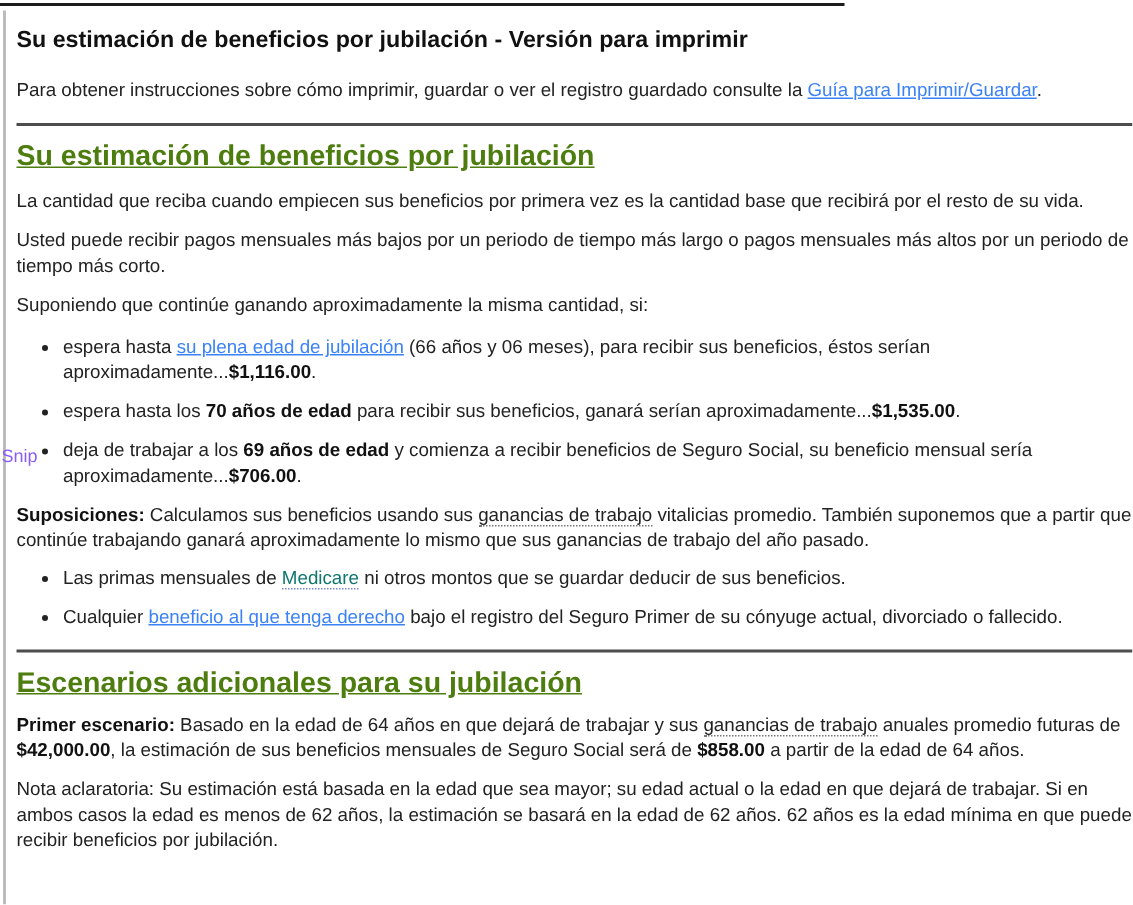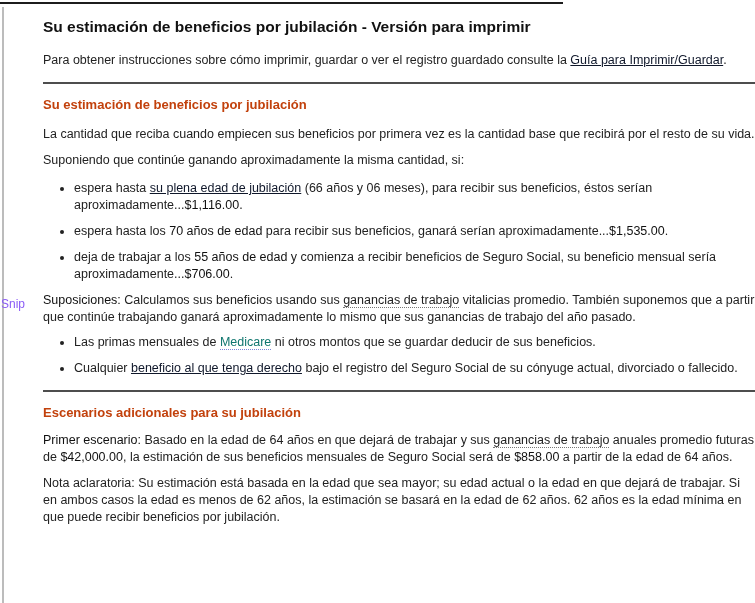--- a/index.html
+++ b/index.html
@@ -15,50 +15,50 @@
     overflow: hidden;
   }
   .top-line {
     position: absolute; top: 2px; left: 0;
     width: 563px; height: 2px; background: #1c1c1c;
   }
   .left-line {
     position: absolute; top: 7px; left: 2px;
     width: 2px; height: 596px; background: #bcbcbc;
   }
-  .content { padding: 17px 0 0 11px; margin-left: 32px; }
+  .content { padding: 17px 0 0 11px; }
   h1.page-title {
     font-size: 15.5px; line-height: 19px;
     margin: 0; color: #111;
   }
   .intro { margin-top: 16px; }
   a.link, a.link:visited {
-    color: #0f172a; text-decoration: underline; cursor: pointer;
+    color: #3b82f6; text-decoration: underline; cursor: pointer;
   }
   a.term-link, a.term-link:visited {
     color: #0f766e; text-decoration: none;
     border-bottom: 1px dotted #7a86d6; cursor: pointer;
   }
   span.term {
     border-bottom: 1px dotted #777; cursor: pointer;
   }
   hr.rule {
     border: 0; height: 2px; background: #4d4d4d;
     margin: 13px 0 0 0;
   }
   h2.section-heading {
-    font-size: 13px; line-height: 16px; margin: 13px 0 0 0; color: #c2410c;
+    font-size: 19px; line-height: 16px; margin: 13px 0 0 0; color: #4d7c0f; text-decoration: underline;
   }
   p { margin: 0; }
   .mt13 { margin-top: 13px; }
   .mt9  { margin-top: 9px; }
   .mt11 { margin-top: 11px; }
   ul.bullets { margin: 11px 0 0 0; padding: 0 0 0 31px; }
   ul.bullets li { margin-bottom: 9px; }
-  .bold { font-weight: normal; color: #111; }
+  .bold { font-weight: bold; color: #111; }
   .assumptions { margin-top: 5px; }
   .exclusions-lead { margin-top: 6px; }
   ul.exclusions { margin: 8px 0 0 0; padding: 0 0 0 31px; }
   .snip-watermark {
     position: absolute; left: 1px; top: 296px;
     color: #8b5cf6; font-size: 12px; font-weight: normal;
     pointer-events: none;
   }
 </style>
 </head>
@@ -73,35 +73,36 @@
   <h1 class="page-title">Su estimación de beneficios por jubilación - Versión para imprimir</h1>
 
   <p class="intro"><span>Para obtener instrucciones sobre cómo imprimir, guardar o ver el registro guardado consulte la </span><a class="link">Guía para Imprimir/Guardar</a><span>.</span></p>
 
   <hr class="rule">
 
   <h2 class="section-heading">Su estimación de beneficios por jubilación</h2>
 
   <p class="mt13">La cantidad que reciba cuando empiecen sus beneficios por primera vez es la cantidad base que recibirá por el resto de su vida.</p>
 
+  <p class="mt9">Usted puede recibir pagos mensuales más bajos por un periodo de tiempo más largo o pagos mensuales más altos por un periodo de tiempo más corto.</p>
 
   <p class="mt9">Suponiendo que continúe ganando aproximadamente la misma cantidad, si:</p>
 
   <ul class="bullets">
     <li><span>espera hasta </span><a class="link">su plena edad de jubilación</a><span> (66 años y 06 meses), para recibir sus beneficios, éstos serían aproximadamente...</span><span class="bold">$1,116.00</span><span>.</span></li>
     <li><span>espera hasta los </span><span class="bold">70 años de edad</span><span> para recibir sus beneficios, ganará serían aproximadamente...</span><span class="bold">$1,535.00</span><span>.</span></li>
-    <li><span>deja de trabajar a los </span><span class="bold">55 años de edad</span><span> y comienza a recibir beneficios de Seguro Social, su beneficio mensual sería aproximadamente...</span><span class="bold">$706.00</span><span>.</span></li>
+    <li><span>deja de trabajar a los </span><span class="bold">69 años de edad</span><span> y comienza a recibir beneficios de Seguro Social, su beneficio mensual sería aproximadamente...</span><span class="bold">$706.00</span><span>.</span></li>
   </ul>
 
   <p class="assumptions"><span class="bold">Suposiciones:</span><span> Calculamos sus beneficios usando sus </span><span class="term">ganancias de trabajo</span><span> vitalicias promedio. También suponemos que a partir que continúe trabajando ganará aproximadamente lo mismo que sus ganancias de trabajo del año pasado.</span></p>
 
 
   <ul class="bullets exclusions">
     <li><span>Las primas mensuales de </span><a class="term-link">Medicare</a><span> ni otros montos que se guardar deducir de sus beneficios.</span></li>
-    <li><span>Cualquier </span><a class="link">beneficio al que tenga derecho</a><span> bajo el registro del Seguro Social de su cónyuge actual, divorciado o fallecido.</span></li>
+    <li><span>Cualquier </span><a class="link">beneficio al que tenga derecho</a><span> bajo el registro del Seguro Primer de su cónyuge actual, divorciado o fallecido.</span></li>
   </ul>
 
   <hr class="rule">
 
   <h2 class="section-heading">Escenarios adicionales para su jubilación</h2>
 
   <p class="mt11"><span class="bold">Primer escenario:</span><span> Basado en la edad de 64 años en que dejará de trabajar y sus </span><span class="term">ganancias de trabajo</span><span> anuales promedio futuras de </span><span class="bold">$42,000.00</span><span>, la estimación de sus beneficios mensuales de Seguro Social será de </span><span class="bold">$858.00</span><span> a partir de la edad de 64 años.</span></p>
 
   <p class="mt9">Nota aclaratoria: Su estimación está basada en la edad que sea mayor; su edad actual o la edad en que dejará de trabajar. Si en ambos casos la edad es menos de 62 años, la estimación se basará en la edad de 62 años. 62 años es la edad mínima en que puede recibir beneficios por jubilación.</p>
 

